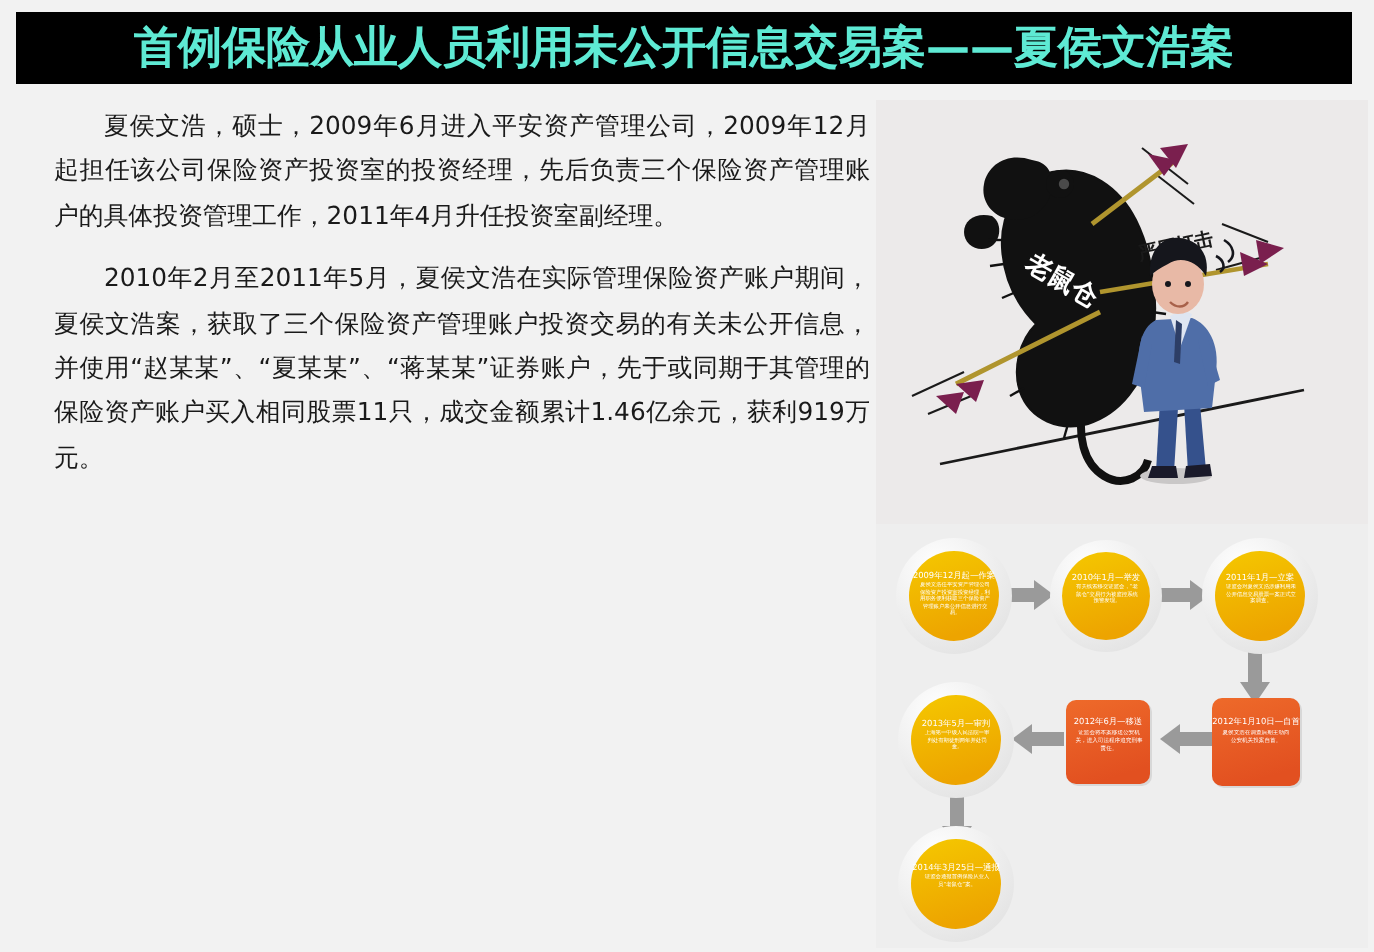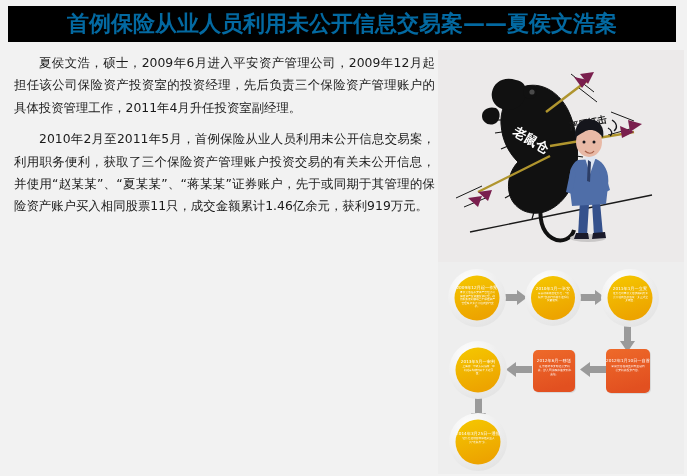--- a/index.html
+++ b/index.html
@@ -28,21 +28,21 @@
     top: 6px;
     width: 668px;
     height: 36px;
     background: #000000;
     display: flex;
     align-items: center;
     justify-content: center;
     box-sizing: border-box;
   }
   #title-text {
-    color: #0369a1;
+    color: #5eead4;
     font-size: 22px;
     font-weight: bold;
     letter-spacing: 0px;
     white-space: nowrap;
     font-family: "DejaVu Sans", "Liberation Sans", sans-serif;
   }
 
   
   #article {
     position: absolute;
@@ -51,21 +51,21 @@
     width: 425px;
     height: 418px;
     box-sizing: border-box;
   }
   .para {
     color: #1a1a1a;
     font-size: 12.4px;
     line-height: 22.4px;
     text-align: justify;
     text-justify: inter-ideograph;
-    margin: 0 0 9px 4px;
+    margin: 0 0 9px 17px;
     text-indent: 25px;
     font-family: "DejaVu Sans", "Liberation Sans", sans-serif;
   }
 
   
   #illustration {
     position: absolute;
     left: 438px;
     top: 50px;
     width: 246px;
@@ -89,21 +89,21 @@
 <body>
 
 <div id="page">
 
   <div id="title-bar">
     <span id="title-text">首例保险从业人员利用未公开信息交易案——夏侯文浩案</span>
   </div>
 
   <div id="article">
     <p class="para">夏侯文浩，硕士，2009年6月进入平安资产管理公司，2009年12月起担任该公司保险资产投资室的投资经理，先后负责三个保险资产管理账户的具体投资管理工作，2011年4月升任投资室副经理。</p>
-    <p class="para">2010年2月至2011年5月，首例保险从业人员利用未公开信息交易案，利用职务便利，获取了三个保险资产管理账户投资交易的有关未公开信息，并使用“赵某某”、“夏某某”、“蒋某某”证券账户，先于或同期于其管理的保险资产账户买入相同股票11只，成交金额累计1.46亿余元，获利919万元。</p>
+    <p class="para">2010年2月至2011年5月，夏侯文浩在实际管理保险资产账户期间，夏侯文浩案，获取了三个保险资产管理账户投资交易的有关未公开信息，并使用“赵某某”、“夏某某”、“蒋某某”证券账户，先于或同期于其管理的保险资产账户买入相同股票11只，成交金额累计1.46亿余元，获利919万元。</p>
   </div>
 
   <div id="illustration">
     <svg id="illo-svg" width="246" height="212" viewBox="0 0 246 212">
       <rect x="0" y="0" width="246" height="212" fill="#eceaea"></rect>
 
       <line x1="32" y1="182" x2="214" y2="145" stroke="#1a1a1a" stroke-width="1.4"></line>
 
       <g stroke="#1a1a1a" stroke-width="1">
         <line x1="133" y1="24" x2="156" y2="42"></line>

